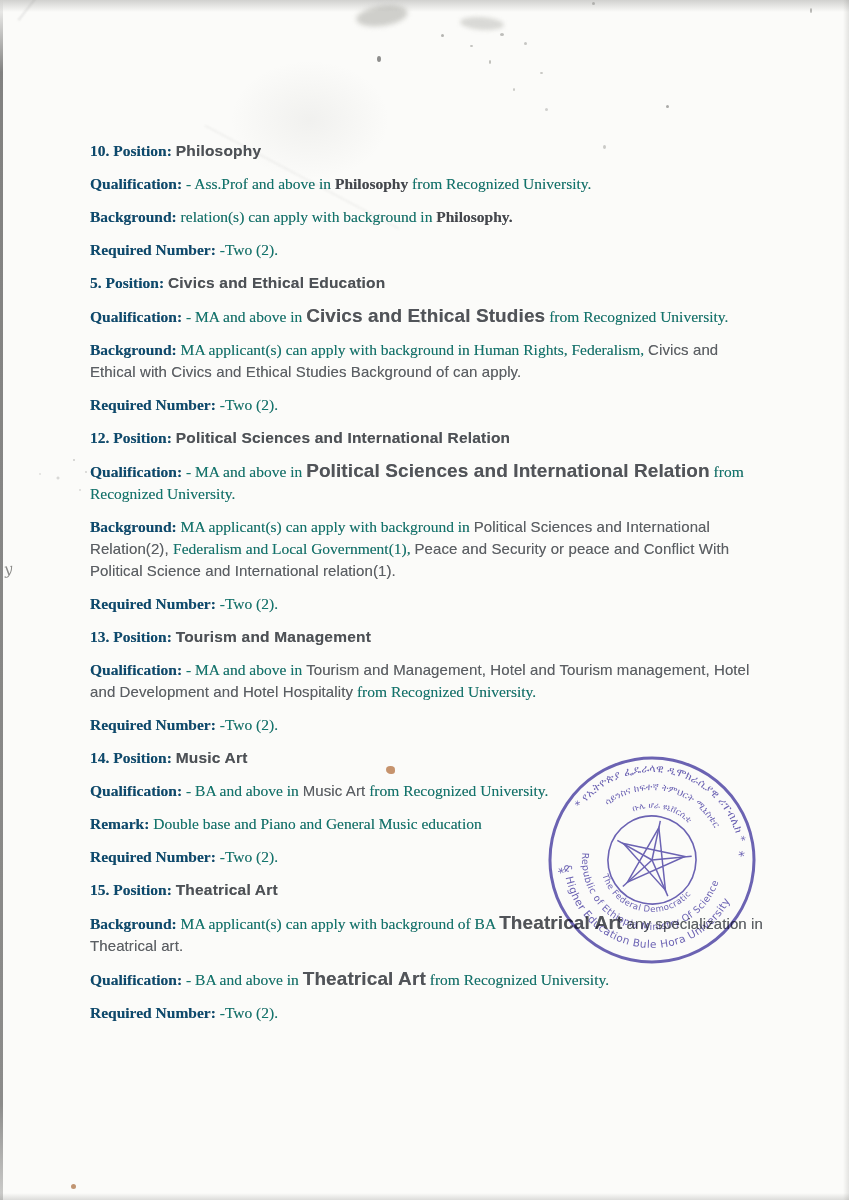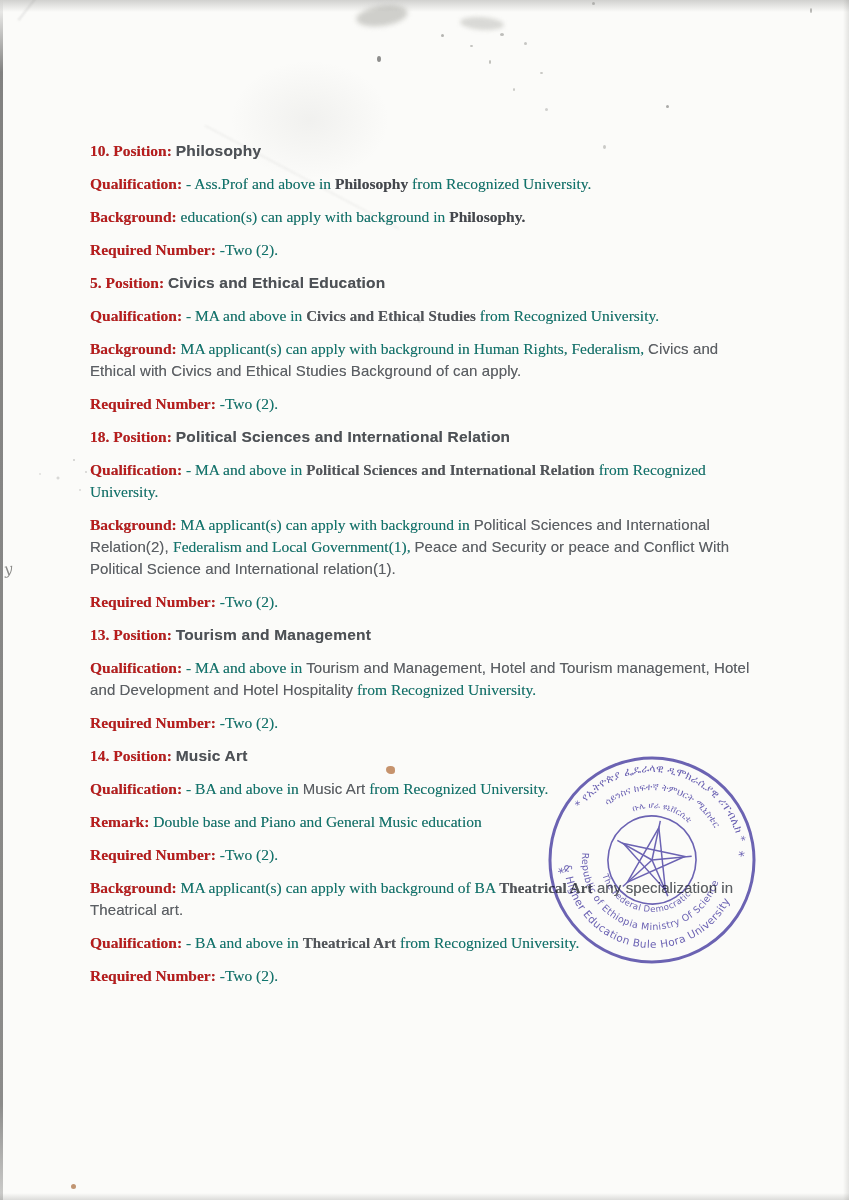--- a/index.html
+++ b/index.html
@@ -43,26 +43,26 @@
       radial-gradient(circle 3px at 30px 28px, rgba(120,120,118,.4), rgba(120,120,118,0) 70%),
       radial-gradient(circle 2px at 12px 24px, rgba(130,130,128,.35), rgba(130,130,128,0) 70%),
       radial-gradient(circle 2px at 52px 40px, rgba(120,120,118,.4), rgba(120,120,118,0) 70%);}
   
   .content{
     position:absolute;left:90px;top:140px;width:674px;
     font-size:15.5px;line-height:22px;color:#4b4e54;
     text-shadow:0 0 .5px rgba(90,90,90,.55);
   }
   .row{margin:0 0 11px 0;}
-  .lbl{font-family:"Liberation Serif", serif;font-weight:bold;color:#b91c1c;}
+  .lbl{font-family:"Liberation Serif", serif;font-weight:bold;color:#0c4a6e;}
   .ttl{font-family:"Liberation Sans", sans-serif;font-weight:bold;color:#4d5156;font-size:15.5px;letter-spacing:.2px;}
   .sr{font-family:"Liberation Serif", serif;color:#0f766e;}
   .srb{font-family:"Liberation Serif", serif;font-weight:bold;color:#44474d;}
   .sn{font-family:"Liberation Sans", sans-serif;color:#5b5f64;font-size:15px;letter-spacing:.1px;}
-  .snb{font-family:Liberation Serif, serif;font-weight:bold;color:#515459;font-size:15px;letter-spacing:.1px;}
+  .snb{font-family:Liberation Sans, sans-serif;font-weight:bold;color:#515459;font-size:19px;letter-spacing:.1px;}
   
   .stamp{position:absolute;left:542px;top:750px;width:220px;height:220px;
     opacity:.85;mix-blend-mode:multiply;filter:blur(.3px);}
 </style>
 </head>
 <body>
 
 <div class="paper">
 
   <div class="edge-top"></div>
@@ -91,52 +91,53 @@
   <div class="speck" style="left:603px;top:145px;width:3px;height:4px;background:rgba(130,130,126,.4);"></div>
   <div class="speck" style="left:810px;top:8px;width:2px;height:5px;background:rgba(100,100,96,.45);"></div>
   <div class="speck" style="left:592px;top:2px;width:3px;height:3px;background:rgba(110,110,106,.4);"></div>
   <div class="speck" style="left:418px;top:320px;width:3px;height:3px;background:rgba(150,150,146,.3);"></div>
 
   <div class="content">
 
     <div>
       <p class="row"><span class="lbl">10. Position:</span> <span class="ttl">Philosophy</span></p>
       <p class="row"><span class="lbl">Qualification:</span><span><span class="sr"> - Ass.Prof and above in </span><span class="srb">Philosophy</span><span class="sr"> from Recognized University.</span></span></p>
-      <p class="row"><span class="lbl">Background:</span><span><span class="sr"> education(s) can apply with background in </span><span class="srb">Philosophy.</span></span></p>
+      <p class="row"><span class="lbl">Background:</span><span><span class="sr"> relation(s) can apply with background in </span><span class="srb">Philosophy.</span></span></p>
       <p class="row"><span class="lbl">Required Number:</span><span><span class="sr"> -Two (2).</span></span></p>
     </div>
 
     <div>
       <p class="row"><span class="lbl">5. Position:</span> <span class="ttl">Civics and Ethical Education</span></p>
       <p class="row"><span class="lbl">Qualification:</span><span><span class="sr"> - MA and above in </span><span class="snb">Civics and Ethical Studies</span><span class="sr"> from Recognized University.</span></span></p>
       <p class="row"><span class="lbl">Background:</span><span><span class="sr"> MA applicant(s) can apply with background in Human Rights, Federalism, </span><span class="sn">Civics and Ethical with Civics and Ethical Studies Background of can apply.</span></span></p>
       <p class="row"><span class="lbl">Required Number:</span><span><span class="sr"> -Two (2).</span></span></p>
     </div>
 
     <div>
-      <p class="row"><span class="lbl">18. Position:</span> <span class="ttl">Political Sciences and International Relation</span></p>
+      <p class="row"><span class="lbl">12. Position:</span> <span class="ttl">Political Sciences and International Relation</span></p>
       <p class="row"><span class="lbl">Qualification:</span><span><span class="sr"> - MA and above in </span><span class="snb">Political Sciences and International Relation</span><span class="sr"> from Recognized University.</span></span></p>
       <p class="row"><span class="lbl">Background:</span><span><span class="sr"> MA applicant(s) can apply with background in </span><span class="sn">Political Sciences and International Relation(2), </span><span class="sr">Federalism and Local Government(1), </span><span class="sn">Peace and Security or peace and Conflict With Political Science and International relation(1).</span></span></p>
       <p class="row"><span class="lbl">Required Number:</span><span><span class="sr"> -Two (2).</span></span></p>
     </div>
 
     <div>
       <p class="row"><span class="lbl">13. Position:</span> <span class="ttl">Tourism and Management</span></p>
       <p class="row"><span class="lbl">Qualification:</span><span><span class="sr"> - MA and above in </span><span class="sn">Tourism and Management, Hotel and Tourism management, Hotel and Development and Hotel Hospitality</span><span class="sr"> from Recognized University.</span></span></p>
       <p class="row"><span class="lbl">Required Number:</span><span><span class="sr"> -Two (2).</span></span></p>
     </div>
 
     <div>
       <p class="row"><span class="lbl">14. Position:</span> <span class="ttl">Music Art</span></p>
       <p class="row"><span class="lbl">Qualification:</span><span><span class="sr"> - BA and above in </span><span class="sn">Music Art</span><span class="sr"> from Recognized University.</span></span></p>
       <p class="row"><span class="lbl">Remark:</span><span><span class="sr"> Double base and Piano and General Music education</span></span></p>
       <p class="row"><span class="lbl">Required Number:</span><span><span class="sr"> -Two (2).</span></span></p>
     </div>
 
     <div>
+      <p class="row"><span class="lbl">15. Position:</span> <span class="ttl">Theatrical Art</span></p>
       <p class="row"><span class="lbl">Background:</span><span><span class="sr"> MA applicant(s) can apply with background of BA </span><span class="snb">Theatrical Art</span><span class="sn"> any specialization in Theatrical art.</span></span></p>
       <p class="row"><span class="lbl">Qualification:</span><span><span class="sr"> - BA and above in </span><span class="snb">Theatrical Art</span><span class="sr"> from Recognized University.</span></span></p>
       <p class="row"><span class="lbl">Required Number:</span><span><span class="sr"> -Two (2).</span></span></p>
     </div>
 
   </div>
 
   <svg class="stamp" viewBox="0 0 220 220">
     <defs>
       <path id="arcTopOuter" d="M 22 110 A 88 88 0 0 1 198 110"></path>

